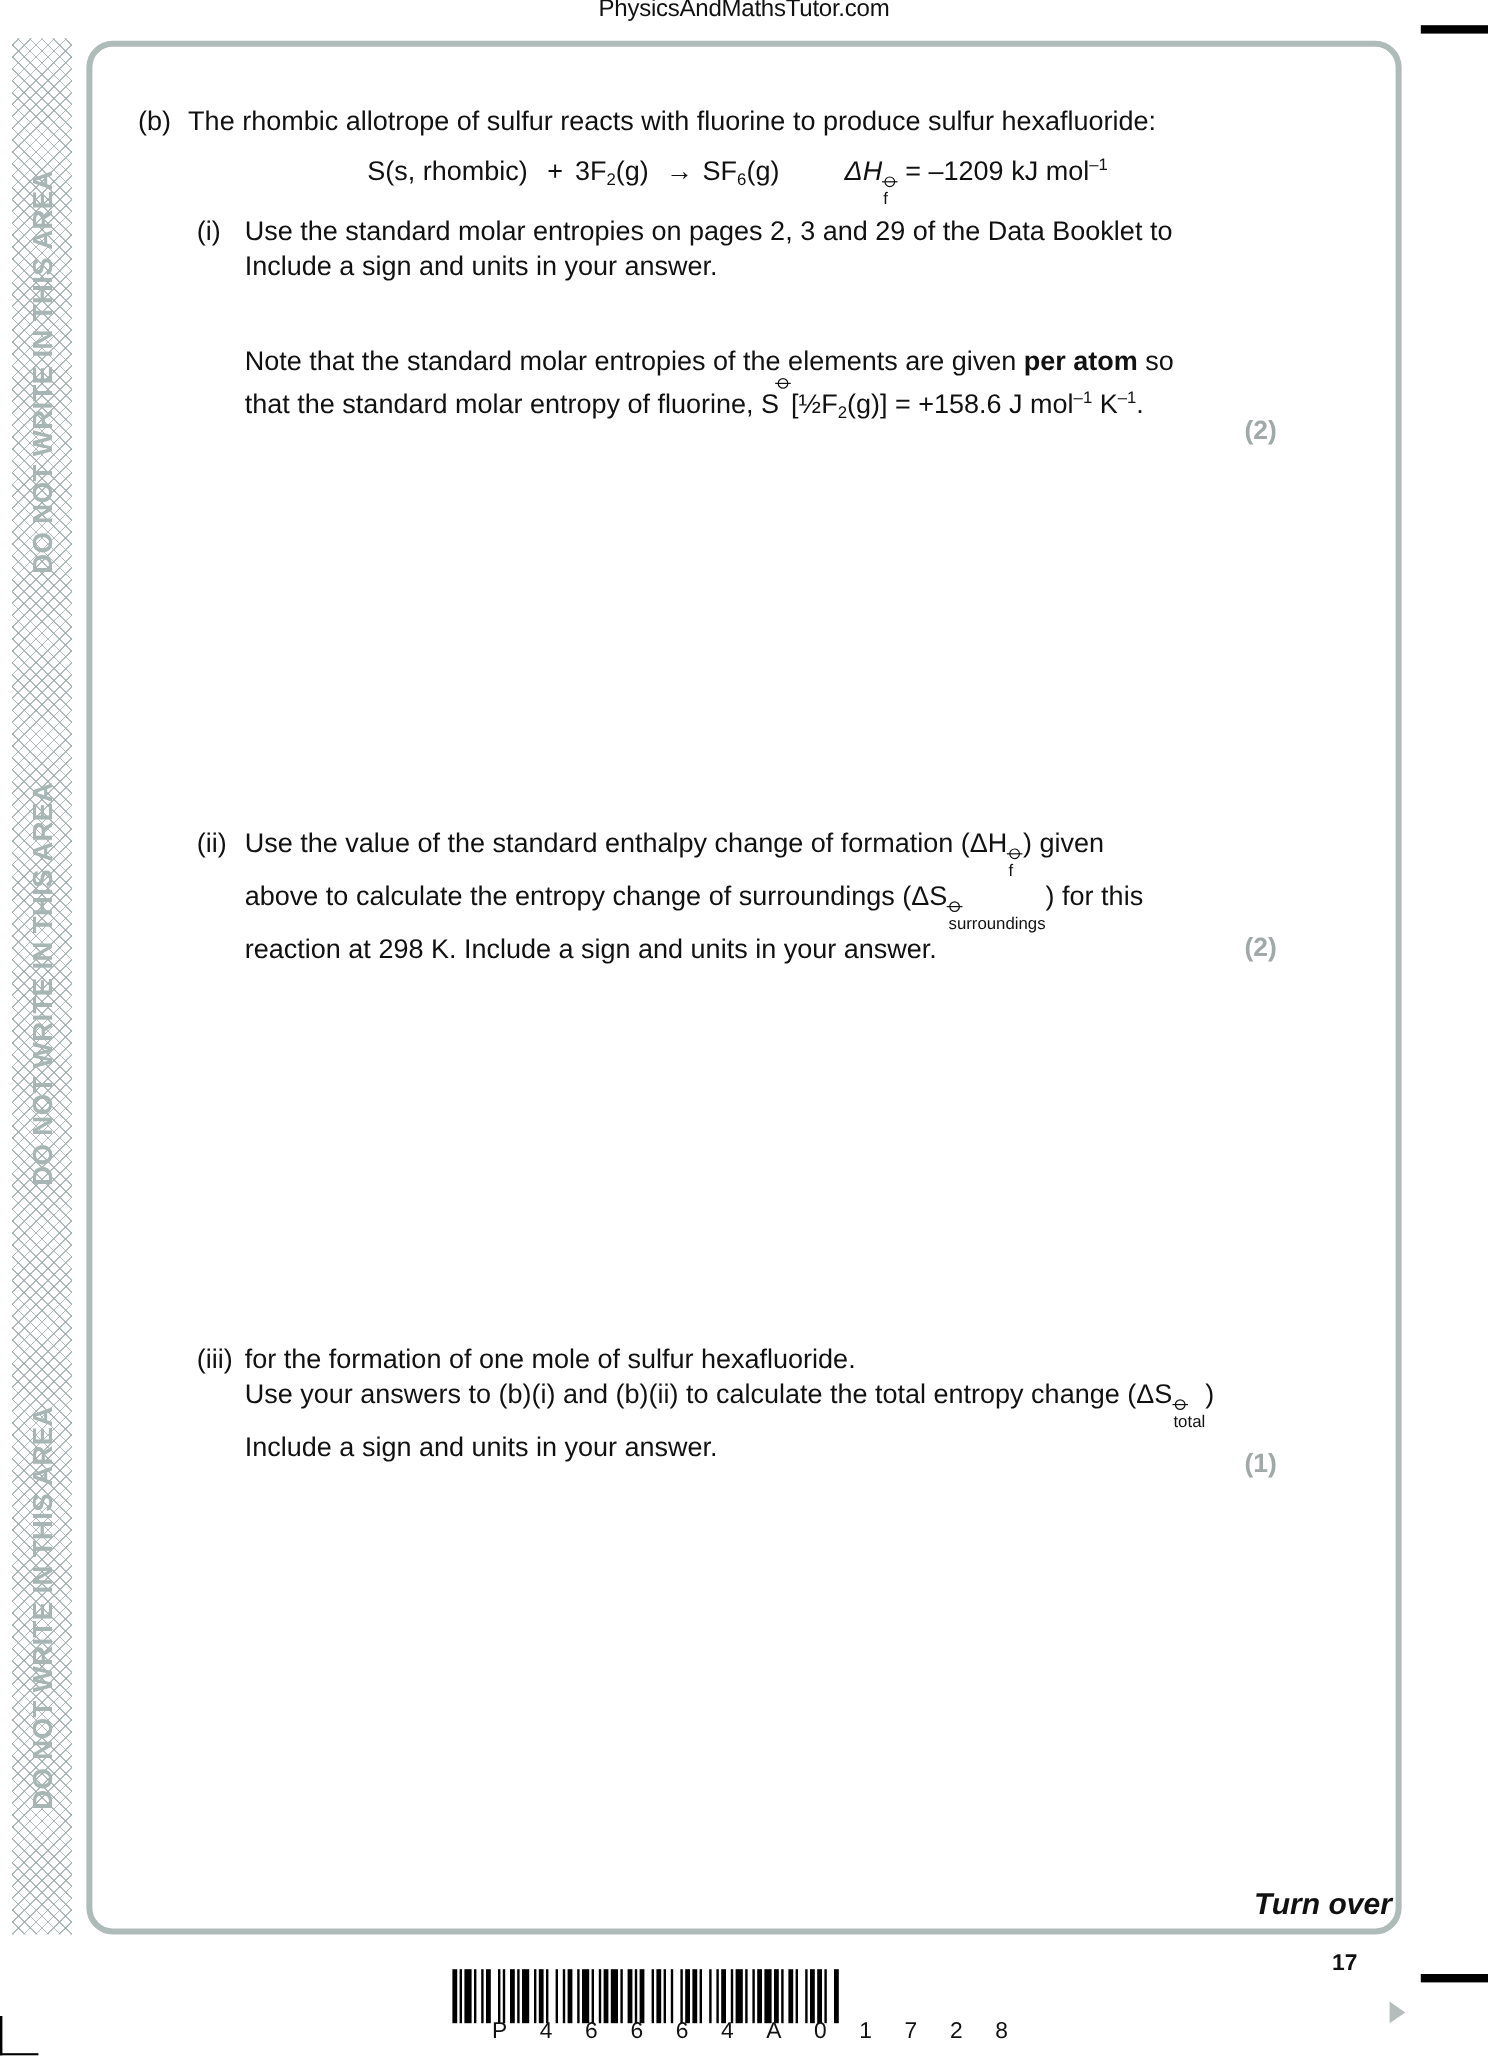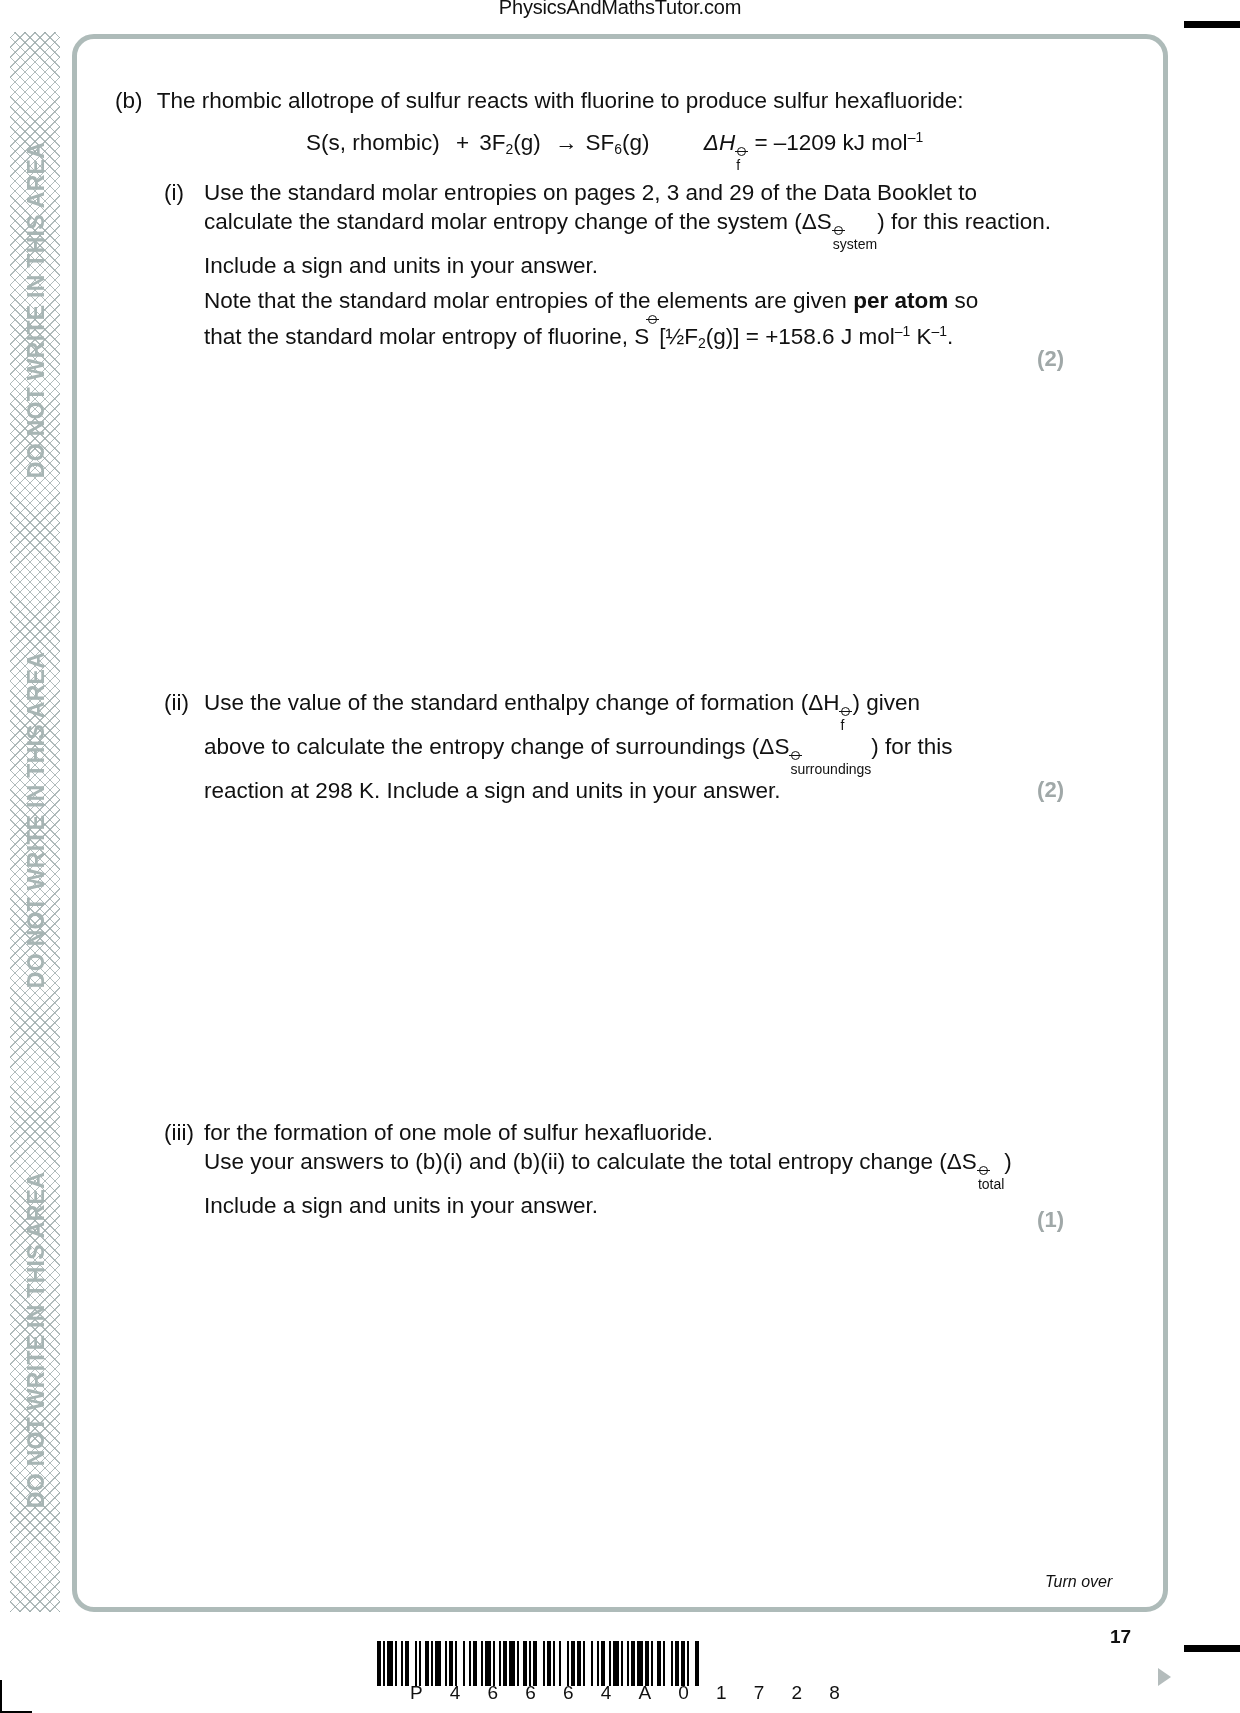--- a/index.html
+++ b/index.html
@@ -38,21 +38,21 @@
   .stack .bot { font-size: 14px; line-height: 14px; }
   .marks { position: absolute; right: 176px; font-weight: bold; color: #a0a8a8; font-size: 22px; }
   b { font-weight: bold; margin-top: 32px; }
   i { font-style: italic; }
 
   .barcode { position: absolute; left: 377px; top: 1641px; width: 484px; height: 45px; display: flex; align-items: stretch; }
   .barcode span { display: block; background: #000; height: 100%; }
   .barcode-text { position: absolute; left: 410px; top: 1682px; width: 430px; display: flex; justify-content: space-between;
                   font-size: 19px; color: #111; }
   .page-number { position: absolute; left: 1110px; top: 1626px; font-weight: bold; font-size: 19px; }
-  .turn-over { position: absolute; left: 1045px; top: 1573px; font-weight: normal; font-style: italic; font-size: 16px; }
+  .turn-over { position: absolute; left: 1045px; top: 1573px; font-weight: bold; font-style: italic; font-size: 25px; }
   .turn-arrow { position: absolute; left: 1158px; top: 1668px; width: 0; height: 0;
                 border-top: 9px solid transparent; border-bottom: 9px solid transparent; border-left: 13px solid #b4bcbc; }
 </style>
 </head>
 <body>
 
 <div class="site-header">PhysicsAndMathsTutor.com</div>
 <div class="reg-mark-top"></div>
 
 <div class="margin-strip"></div>
@@ -74,24 +74,20 @@
   <span style="margin-left:48px"><i>ΔH</i><span class="stack">
         <span class="top"></span>
         <span class="bot">f</span>
       </span>
   <span>= –1209 kJ mol</span><span class="sup">–1</span></span>
 </div>
 
 <div class="q" style="left:164px; top:178px;">(i)</div>
 <div class="q" style="left:204px; top:178px; width:900px;">
   <div>Use the standard molar entropies on pages 2, 3 and 29 of the Data Booklet to</div>
-  <div><span>calculate the standard molar entropy change of the system (ΔS</span><span class="stack">
-        <span class="top"></span>
-        <span class="bot">system</span>
-      </span><span>) for this reaction.</span></div>
   <div>Include a sign and units in your answer.</div>
 </div>
 <div class="q" style="left:204px; top:286px; width:900px;">
   <div><span>Note that the standard molar entropies of the elements are given </span><b>per atom</b><span> so</span></div>
   <div><span>that the standard molar entropy of fluorine, S</span><span class="plimsoll"></span><span>[½F</span><span class="sub">2</span><span>(g)] = +158.6 J mol</span><span class="sup">–1</span><span> K</span><span class="sup">–1</span><span>.</span></div>
 </div>
 <div class="q marks" style="top:344px;">(2)</div>
 
 <div class="q" style="left:164px; top:688px;">(ii)</div>
 <div class="q" style="left:204px; top:688px; width:900px;">

